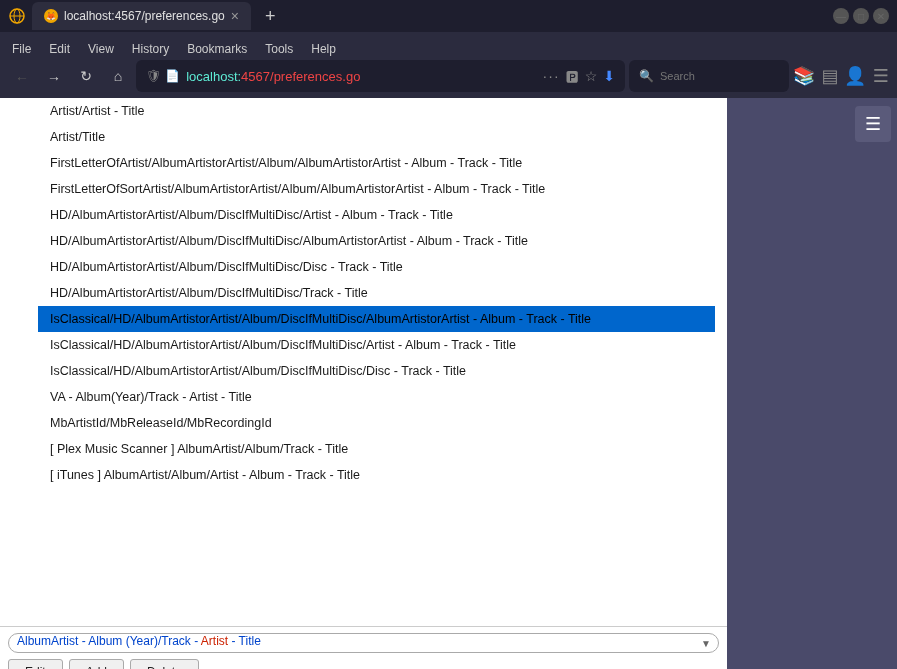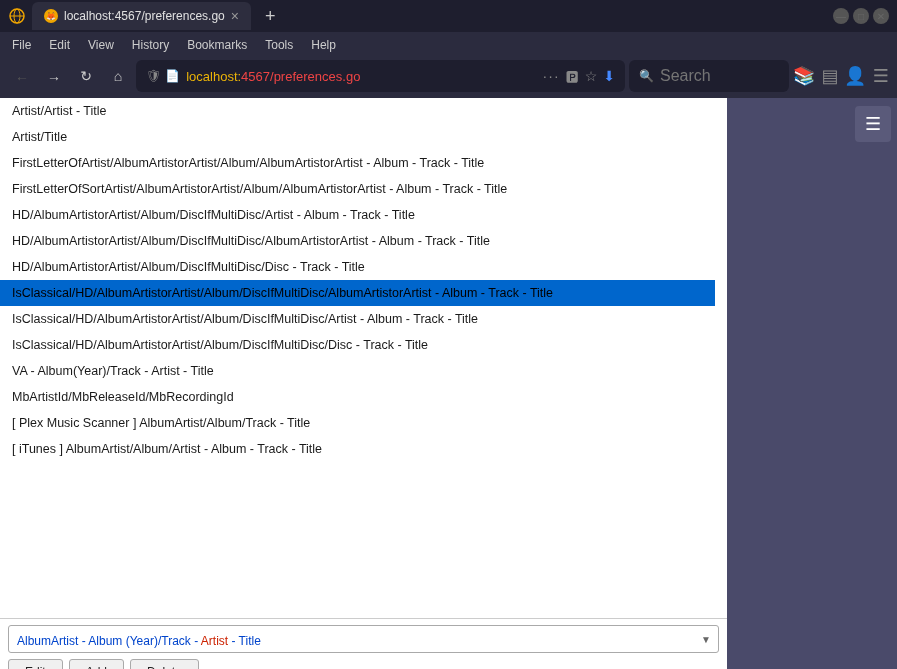--- a/index.html
+++ b/index.html
@@ -59,34 +59,34 @@
       align-items: center;
       background: #1e1e2e;
       border-radius: 6px;
       padding: 4px 10px;
       flex: 1;
       gap: 6px;
       height: 32px;
     }
     .address-bar-icons { display: flex; align-items: center; gap: 4px; color: #888; font-size: 12px; }
     .address-text { color: #a0a0ff; font-size: 13px; flex: 1; }
-    .address-text span { color: #eab308; }
+    .address-text span { color: #5eead4; }
     .more-btn { color: #888; font-size: 14px; letter-spacing: 1px; cursor: pointer; }
     .search-bar {
       background: #1e1e2e;
       border-radius: 6px;
       padding: 4px 10px;
       display: flex;
       align-items: center;
       gap: 6px;
       height: 32px;
       min-width: 160px;
     }
     .search-bar span { color: #888; font-size: 12px; }
-    .search-bar input { background: transparent; border: none; outline: none; color: #22c55e; font-size: 16px; width: 100px; }
+    .search-bar input { background: transparent; border: none; outline: none; color: #22c55e; font-size: 11px; width: 100px; }
     .nav-right-icons { display: flex; align-items: center; gap: 6px; color: #888; }
     .nav-right-icons span { cursor: pointer; font-size: 16px; }
 
     
     .main-content {
       display: flex;
       height: calc(669px - 32px - 44px);
       background: #3a3a4e;
     }
 
@@ -173,48 +173,48 @@
       background: #5a5a7a;
       border-radius: 4px;
       display: flex; align-items: center; justify-content: center;
       cursor: pointer;
       color: #fff;
       font-size: 18px;
     }
 
     
     .list-area { position: relative; overflow: hidden; }
-    .scroll-container { overflow-y: scroll; height: 100%; padding-right: 12px; }
+    .scroll-container { overflow-y: scroll; height: 100%; padding-right: 12px; padding-left: 38px; }
     .scroll-container::-webkit-scrollbar { width: 12px; }
     .scroll-container::-webkit-scrollbar-track { background: #f0f0f0; }
     .scroll-container::-webkit-scrollbar-thumb { background: #b0b0b0; border-radius: 4px; }
 
     
     .menu-bar {
       background: #2b2b3e;
       height: 22px;
       display: flex;
-      align-items: flex-end;
-      padding: 0 4px;
+      align-items: flex-start;
+      padding: 8px 4px;
       gap: 2px;
     }
     .menu-item {
       color: #ccc;
       font-size: 12px;
       padding: 2px 8px;
       cursor: pointer;
       border-radius: 3px;
     }
 
     .dropdown-display {
       flex: 1;
-      padding: 8px 24px 4px 8px;
+      padding: 0 24px 4px 8px;
       background: #ffffff;
       border: 1px solid #aaaaaa;
-      border-radius: 3px;
+      border-radius: 10px;
       font-size: 12px;
       color: #0044cc;
       position: relative;
       cursor: pointer;
       white-space: nowrap;
       overflow: hidden;
       text-overflow: ellipsis;
     }
   </style>
 </head>
@@ -292,20 +292,21 @@
     <div class="list-area">
       <div class="scroll-container">
         <ul class="list-items" id="list-items">
         <li class="list-item">Artist/Artist - Title</li>
             <li class="list-item">Artist/Title</li>
             <li class="list-item">FirstLetterOfArtist/AlbumArtistorArtist/Album/AlbumArtistorArtist - Album - Track - Title</li>
             <li class="list-item">FirstLetterOfSortArtist/AlbumArtistorArtist/Album/AlbumArtistorArtist - Album - Track - Title</li>
             <li class="list-item">HD/AlbumArtistorArtist/Album/DiscIfMultiDisc/Artist - Album - Track - Title</li>
             <li class="list-item">HD/AlbumArtistorArtist/Album/DiscIfMultiDisc/AlbumArtistorArtist - Album - Track - Title</li>
             <li class="list-item">HD/AlbumArtistorArtist/Album/DiscIfMultiDisc/Disc - Track - Title</li>
+            <li class="list-item">HD/AlbumArtistorArtist/Album/DiscIfMultiDisc/Track - Title</li>
             <li class="list-item selected">IsClassical/HD/AlbumArtistorArtist/Album/DiscIfMultiDisc/AlbumArtistorArtist - Album - Track - Title</li>
             <li class="list-item">IsClassical/HD/AlbumArtistorArtist/Album/DiscIfMultiDisc/Artist - Album - Track - Title</li>
             <li class="list-item">IsClassical/HD/AlbumArtistorArtist/Album/DiscIfMultiDisc/Disc - Track - Title</li>
             <li class="list-item">VA - Album(Year)/Track - Artist - Title</li>
             <li class="list-item">MbArtistId/MbReleaseId/MbRecordingId</li>
             <li class="list-item">[ Plex Music Scanner ] AlbumArtist/Album/Track - Title</li>
             <li class="list-item">[ iTunes ] AlbumArtist/Album/Artist - Album - Track - Title</li>
           </ul>
       </div>
     </div>

